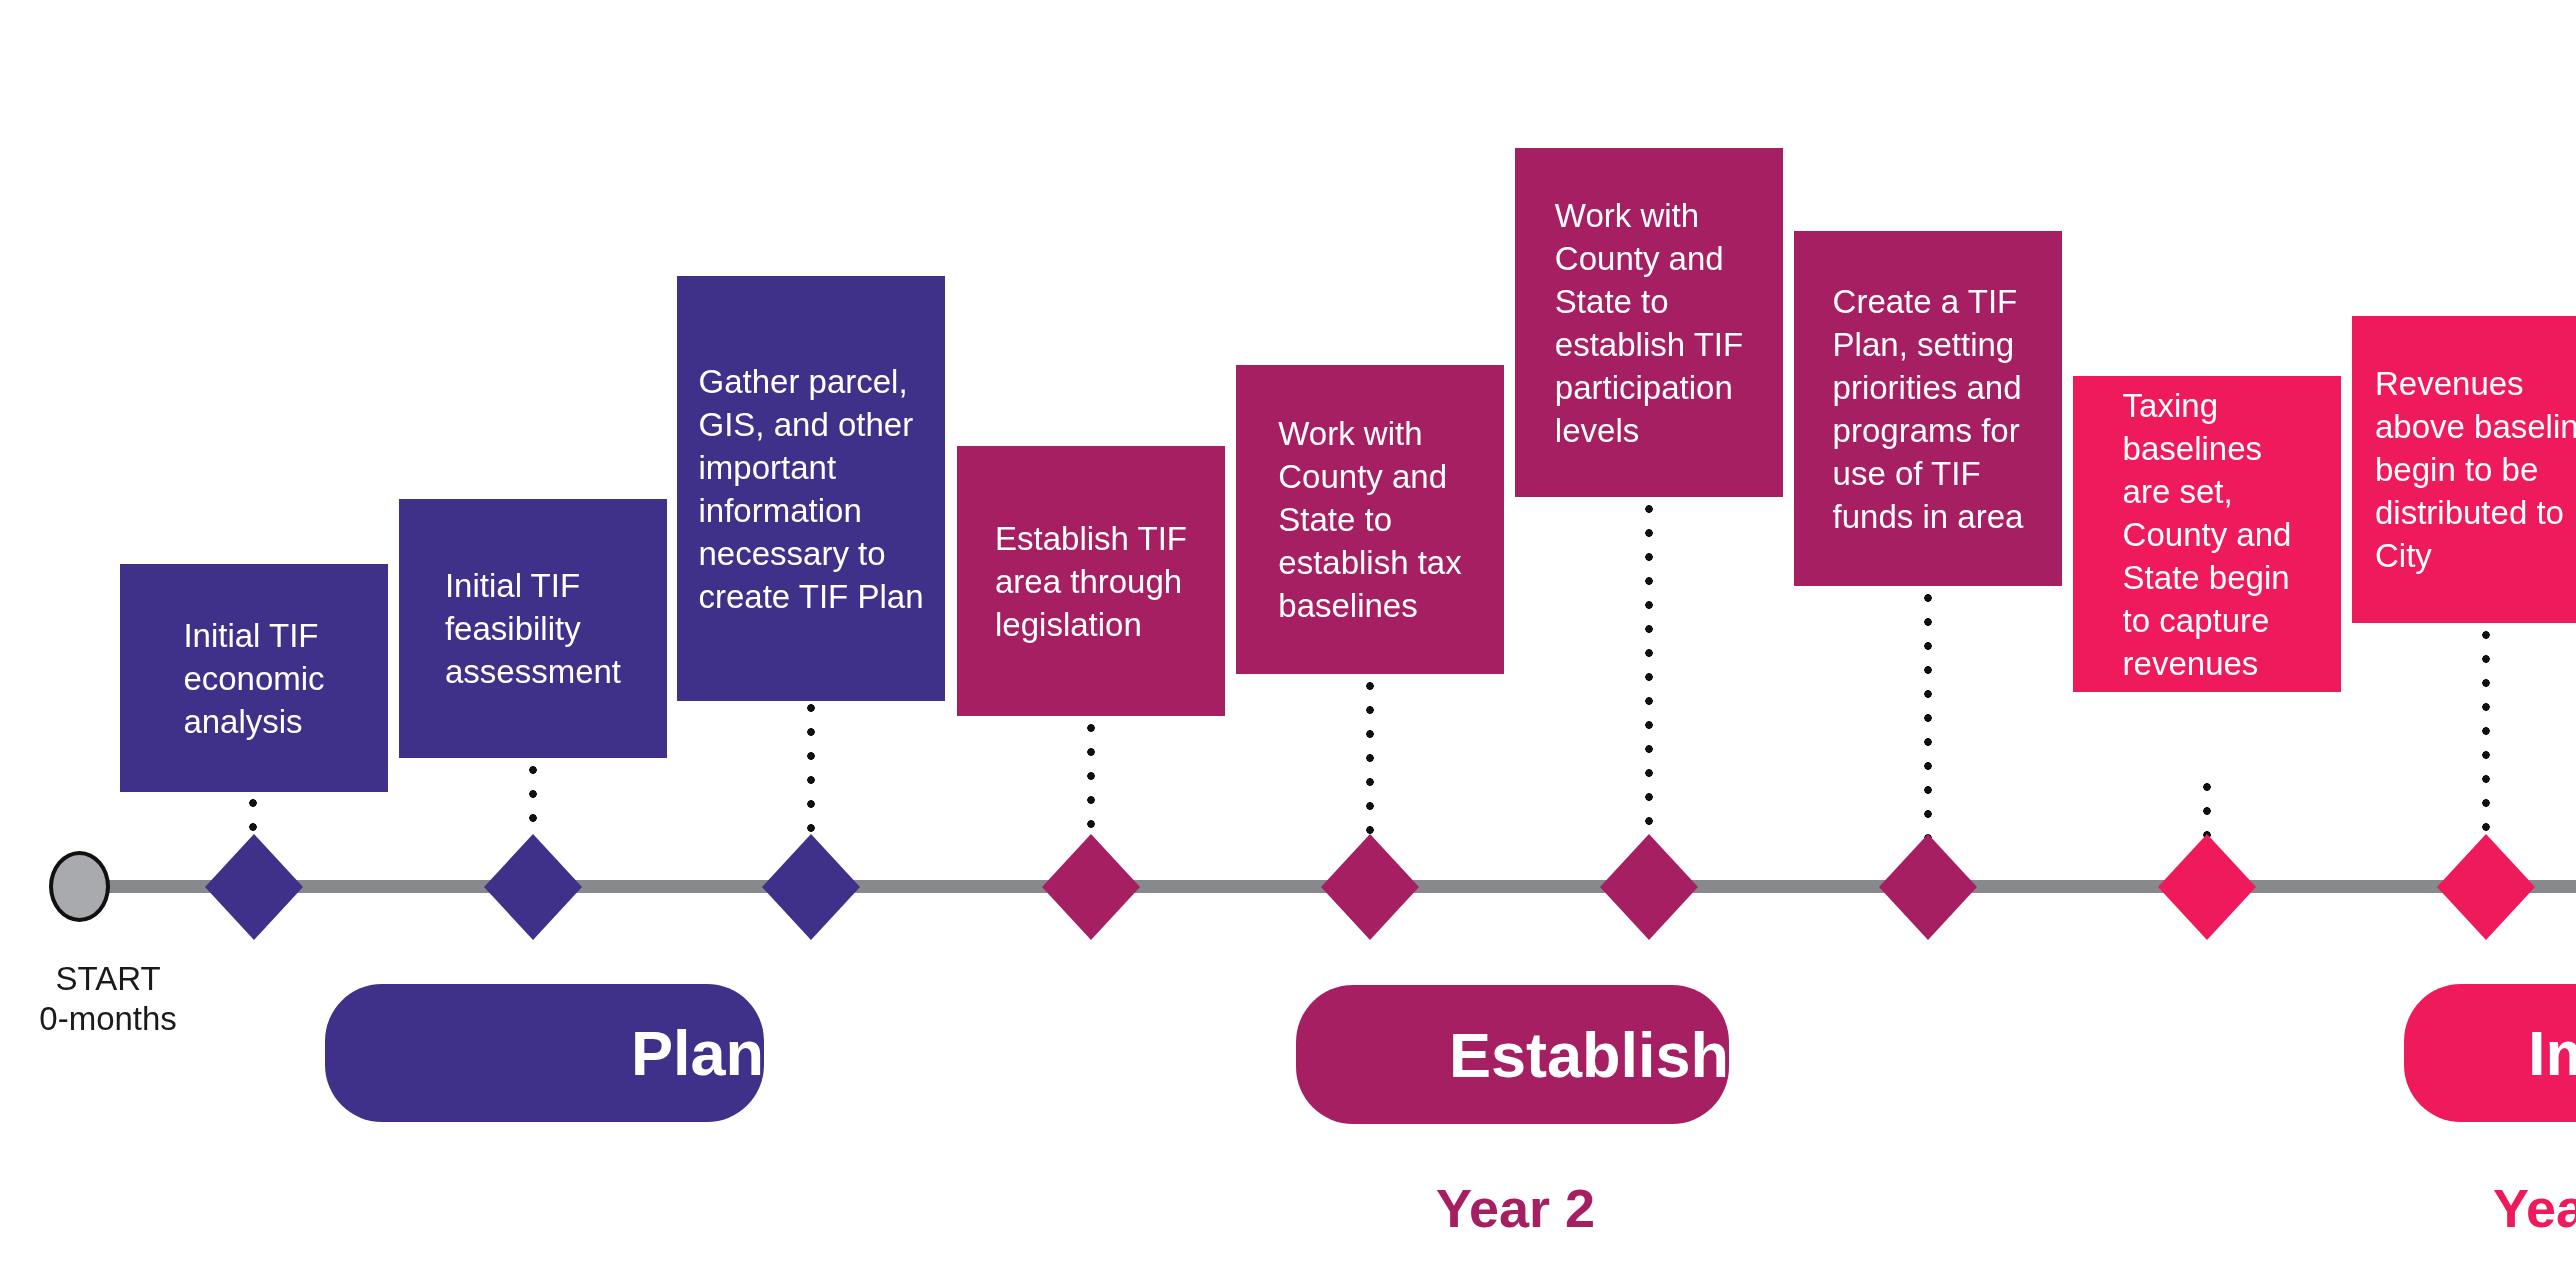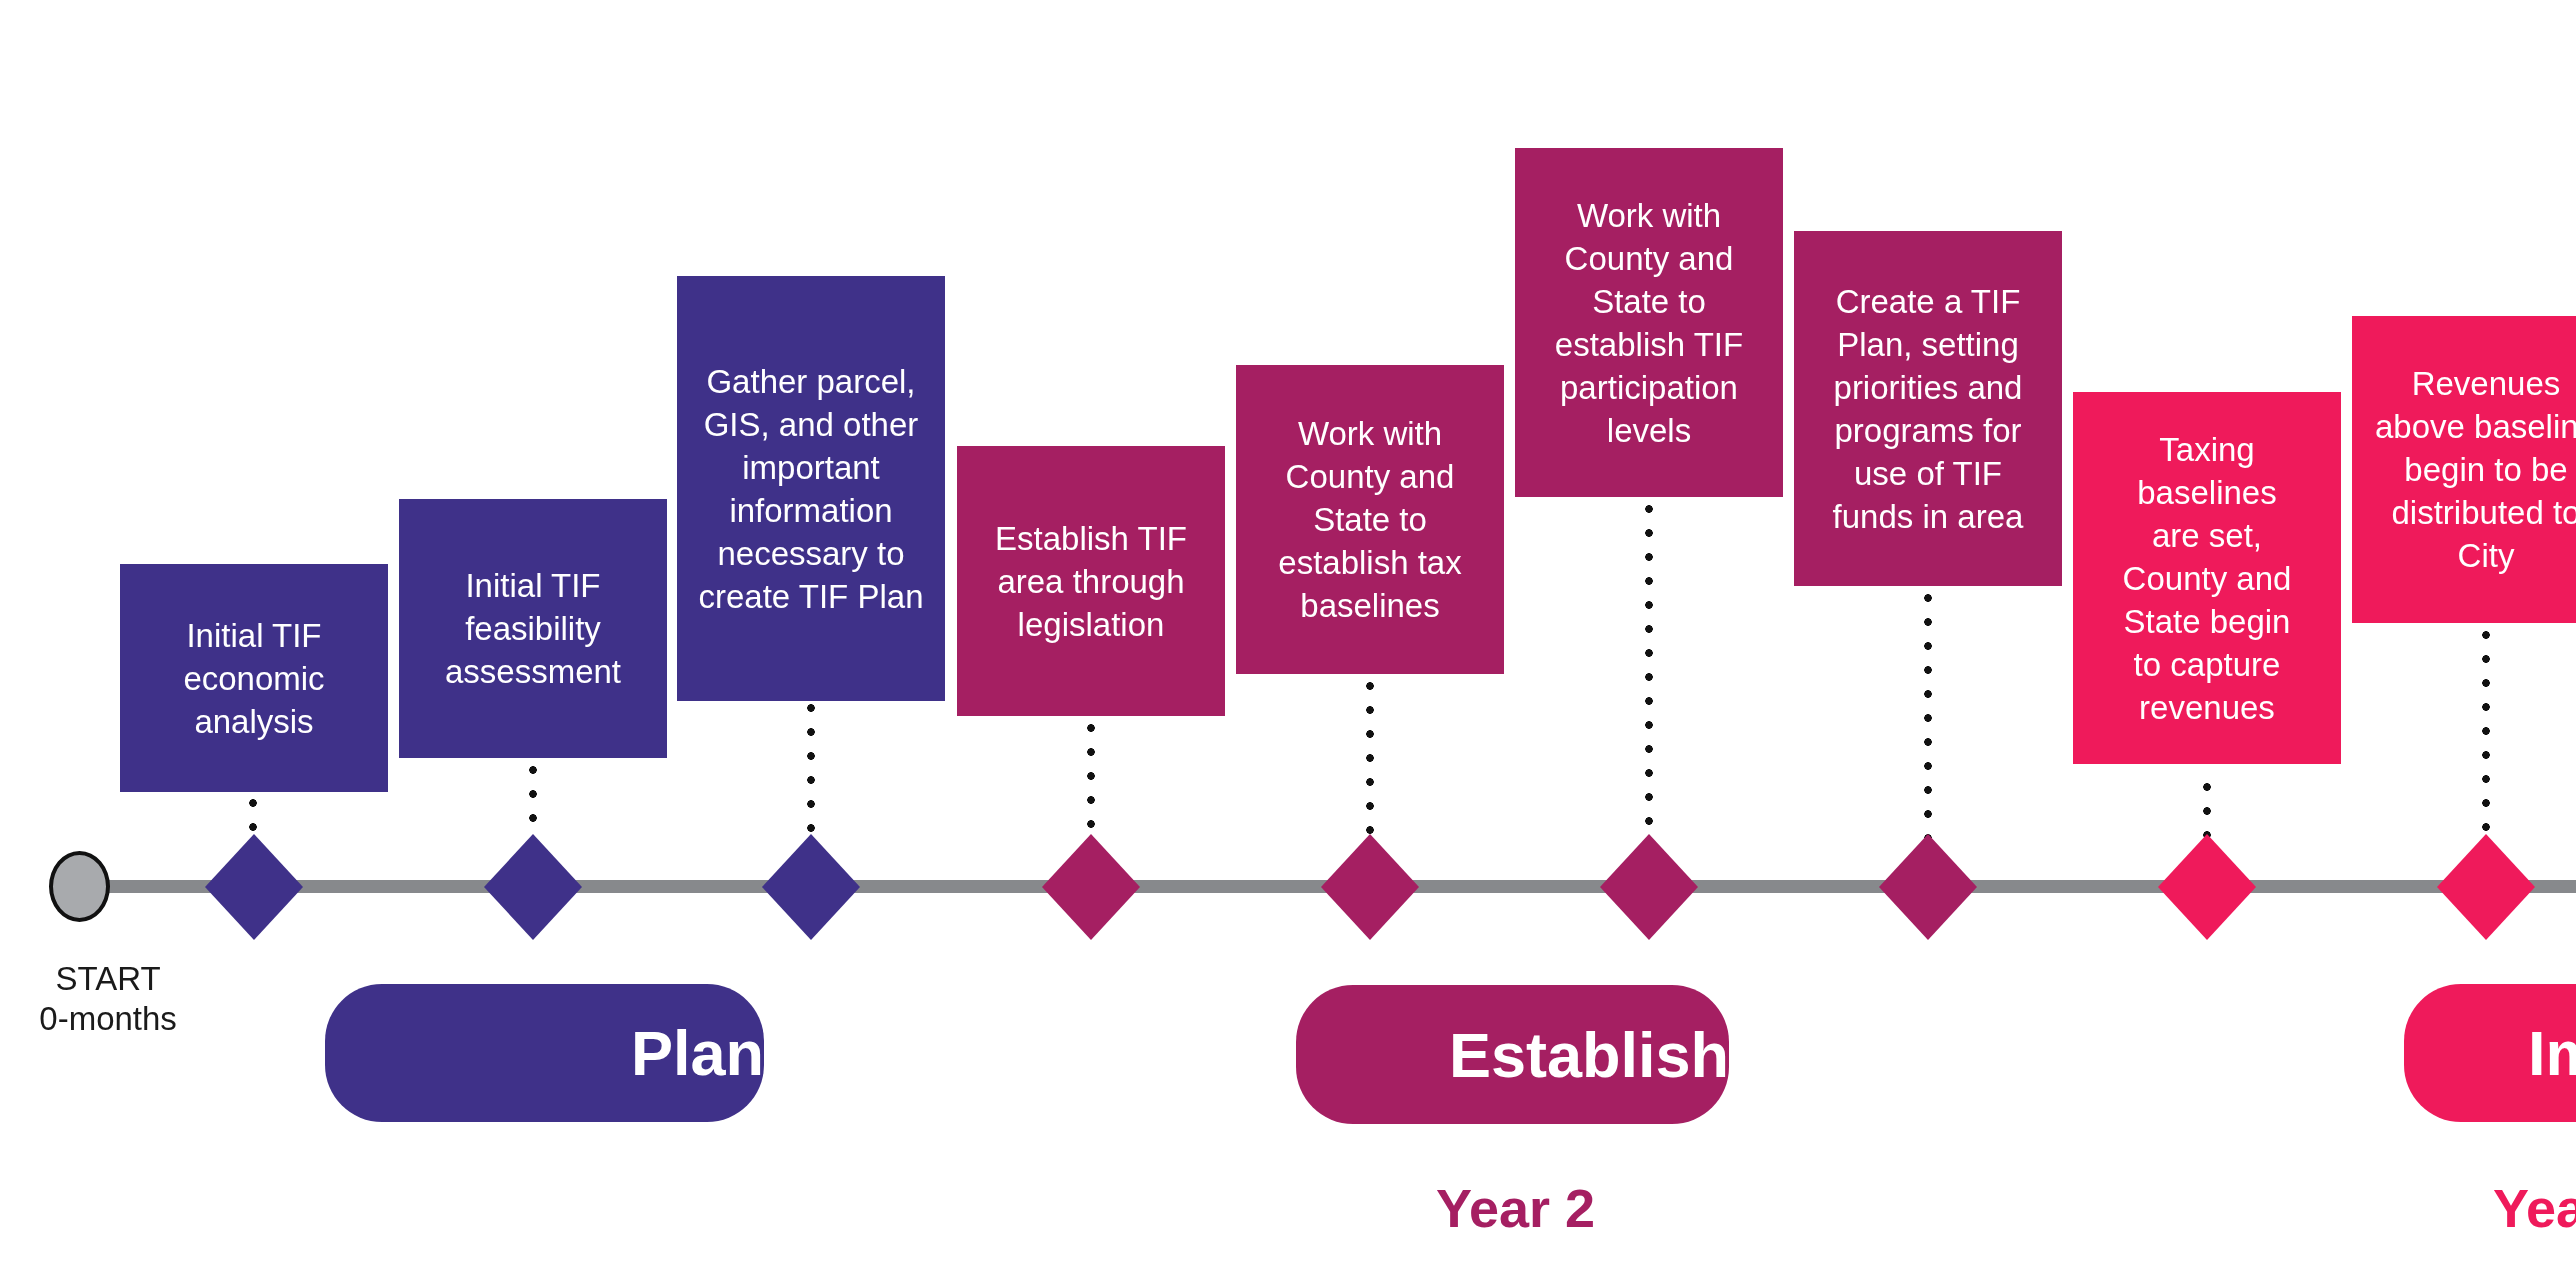--- a/index.html
+++ b/index.html
@@ -24,21 +24,21 @@
   .connector{
     position:absolute;width:8.2px;
     background-image:radial-gradient(circle,var(--c-connector-dot) 3.6px,transparent 4.1px);
     background-size:8.2px 24px;background-repeat:repeat-y;background-position:center top;
   }
   .box{
     position:absolute;width:268px;background:var(--c);
     display:flex;align-items:center;justify-content:center;box-sizing:border-box;padding:5.2px 7.2px;
   }
   .box-text{
-    color:var(--c-box-text);font-size:33px;line-height:43px;text-align:center;white-space:pre-line;
+    color:var(--c-box-text);font-size:33px;line-height:43px;text-align:left;white-space:pre-line;
   }
   .pill{
     position:absolute;background:var(--c);border-radius:57px;
     display:flex;align-items:center;justify-content:flex-end;
   }
   .pill-label{color:var(--c-box-text);font-size:63px;font-weight:bold;}
   .years{
     position:absolute;width:361px;text-align:center;color:var(--c);
     font-size:54px;font-weight:bold;
   }
@@ -118,21 +118,21 @@
 levels</div>
   </div>
   <div class="box ph-establish" style="left:1794px;top:231px;height:355px;">
     <div class="box-text">Create a TIF
 Plan, setting
 priorities and
 programs for
 use of TIF
 funds in area</div>
   </div>
-  <div class="box ph-implement" style="left:2073px;top:392px;height:372px;">
+  <div class="box ph-implement" style="left:2073px;top:376px;height:316px;">
     <div class="box-text">Taxing
 baselines
 are set,
 County and
 State begin
 to capture
 revenues</div>
   </div>
   <div class="box ph-implement" style="left:2352px;top:316px;height:307px;">
     <div class="box-text">Revenues

